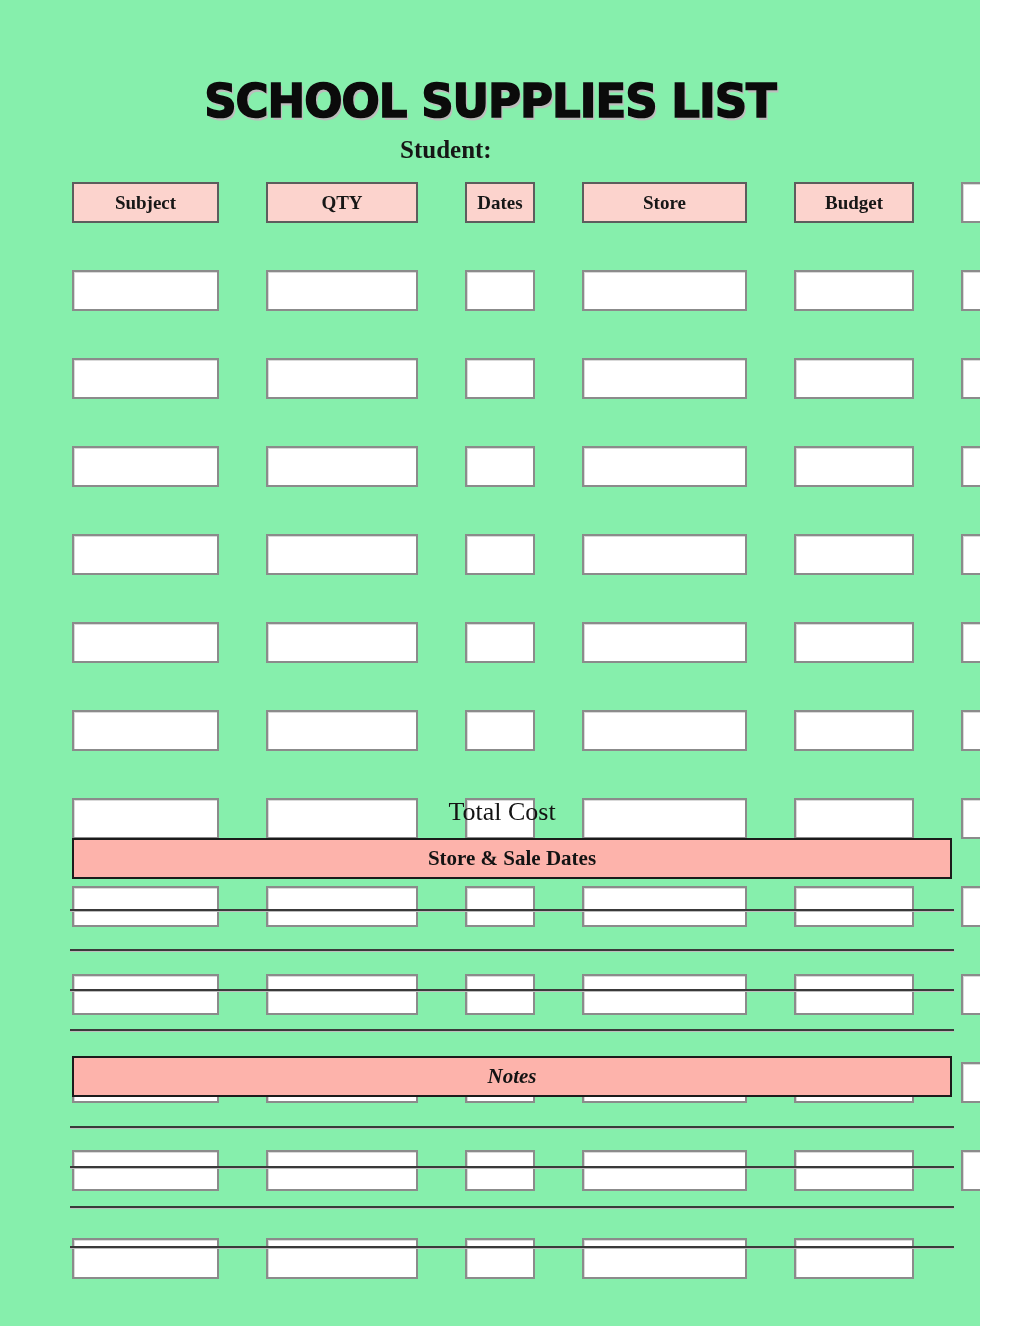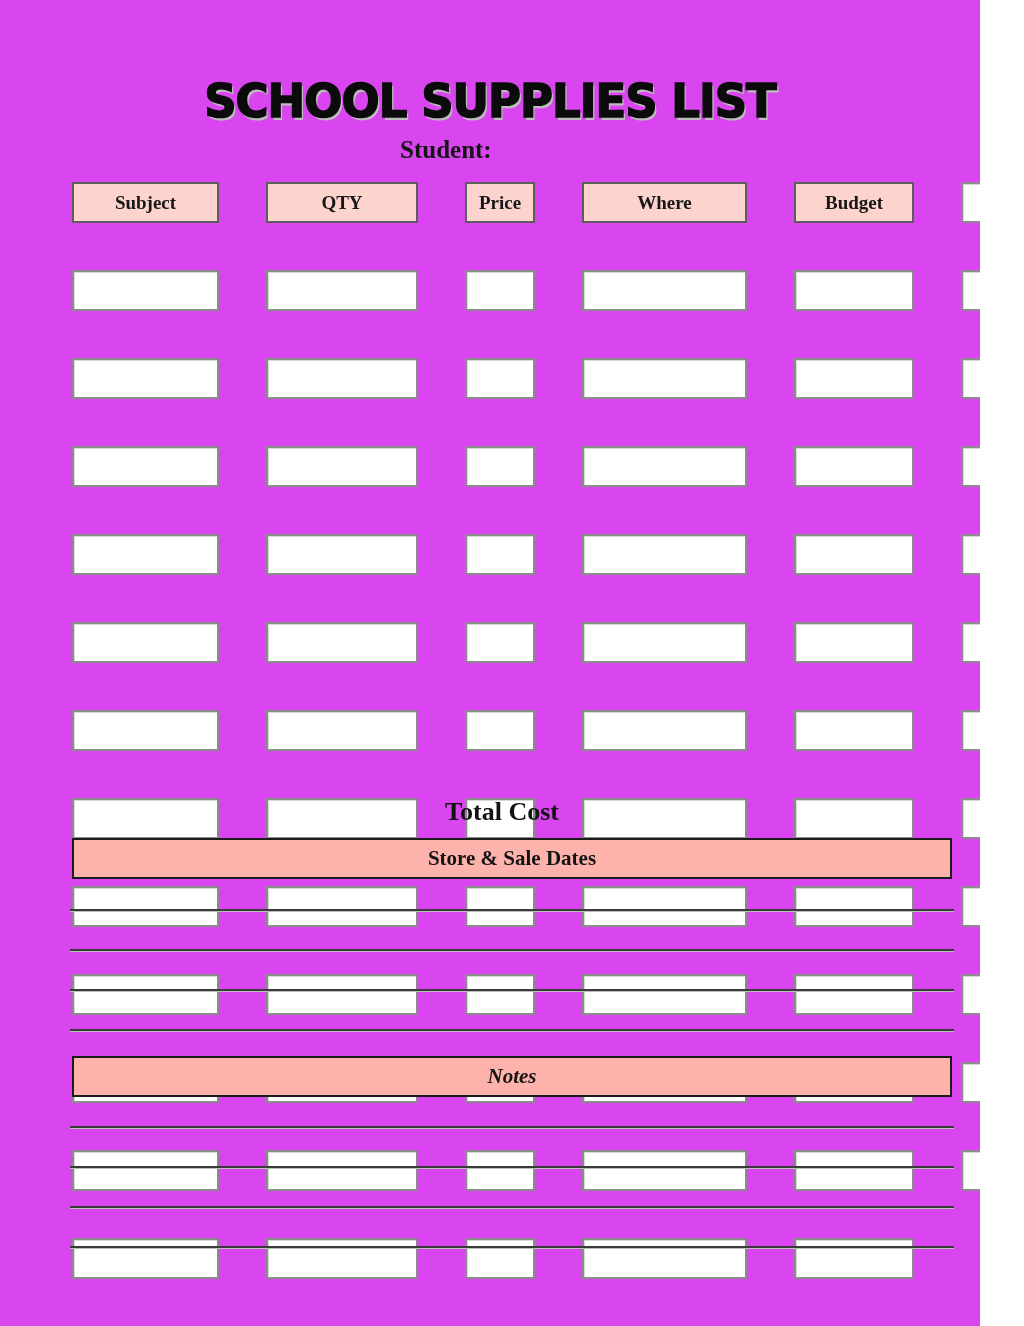--- a/index.html
+++ b/index.html
@@ -1,21 +1,21 @@
 <!DOCTYPE html>
 <html style="--header-fill: #fcd3cd; --banner-fill: #fdb3ab;"><head>
 <meta charset="utf-8">
 <style>
   * { margin: 0; padding: 0; box-sizing: border-box; }
   html, body { background: #ffffff; }
   .page {
     position: relative;
     width: 980px;
     height: 1326px;
-    background: #d946ef;
+    background: #86efac;
     font-family: "Liberation Serif", serif;
     color: #111111;
     overflow: hidden;
   }
 
   
   .title {
     position: absolute;
     top: 74px;
     left: 0;
@@ -72,21 +72,21 @@
   }
 
   
   .total-cost {
     position: absolute;
     top: 797px;
     left: 0;
     width: 100%;
     text-align: center;
     font-size: 26px;
-    font-weight: 700;
+    font-weight: 400;
     color: #131313;
     padding-left: 24px;
   }
 
   
   .banner {
     position: absolute;
     left: 72px;
     width: 880px;
     height: 41px;
@@ -123,22 +123,22 @@
 
 <div class="page">
 
   <div class="title">SCHOOL SUPPLIES LIST</div>
 
   <div class="student-label">Student:</div>
 
   <div class="supplies-table">
       <div class="cell header">Subject</div>
       <div class="cell header">QTY</div>
-      <div class="cell header">Price</div>
-      <div class="cell header">Where</div>
+      <div class="cell header">Dates</div>
+      <div class="cell header">Store</div>
       <div class="cell header">Budget</div>
       <div class="cell"></div>
       <div class="cell"></div>
       <div class="cell"></div>
       <div class="cell"></div>
       <div class="cell"></div>
       <div class="cell"></div>
       <div class="cell"></div>
       <div class="cell"></div>
       <div class="cell"></div>

